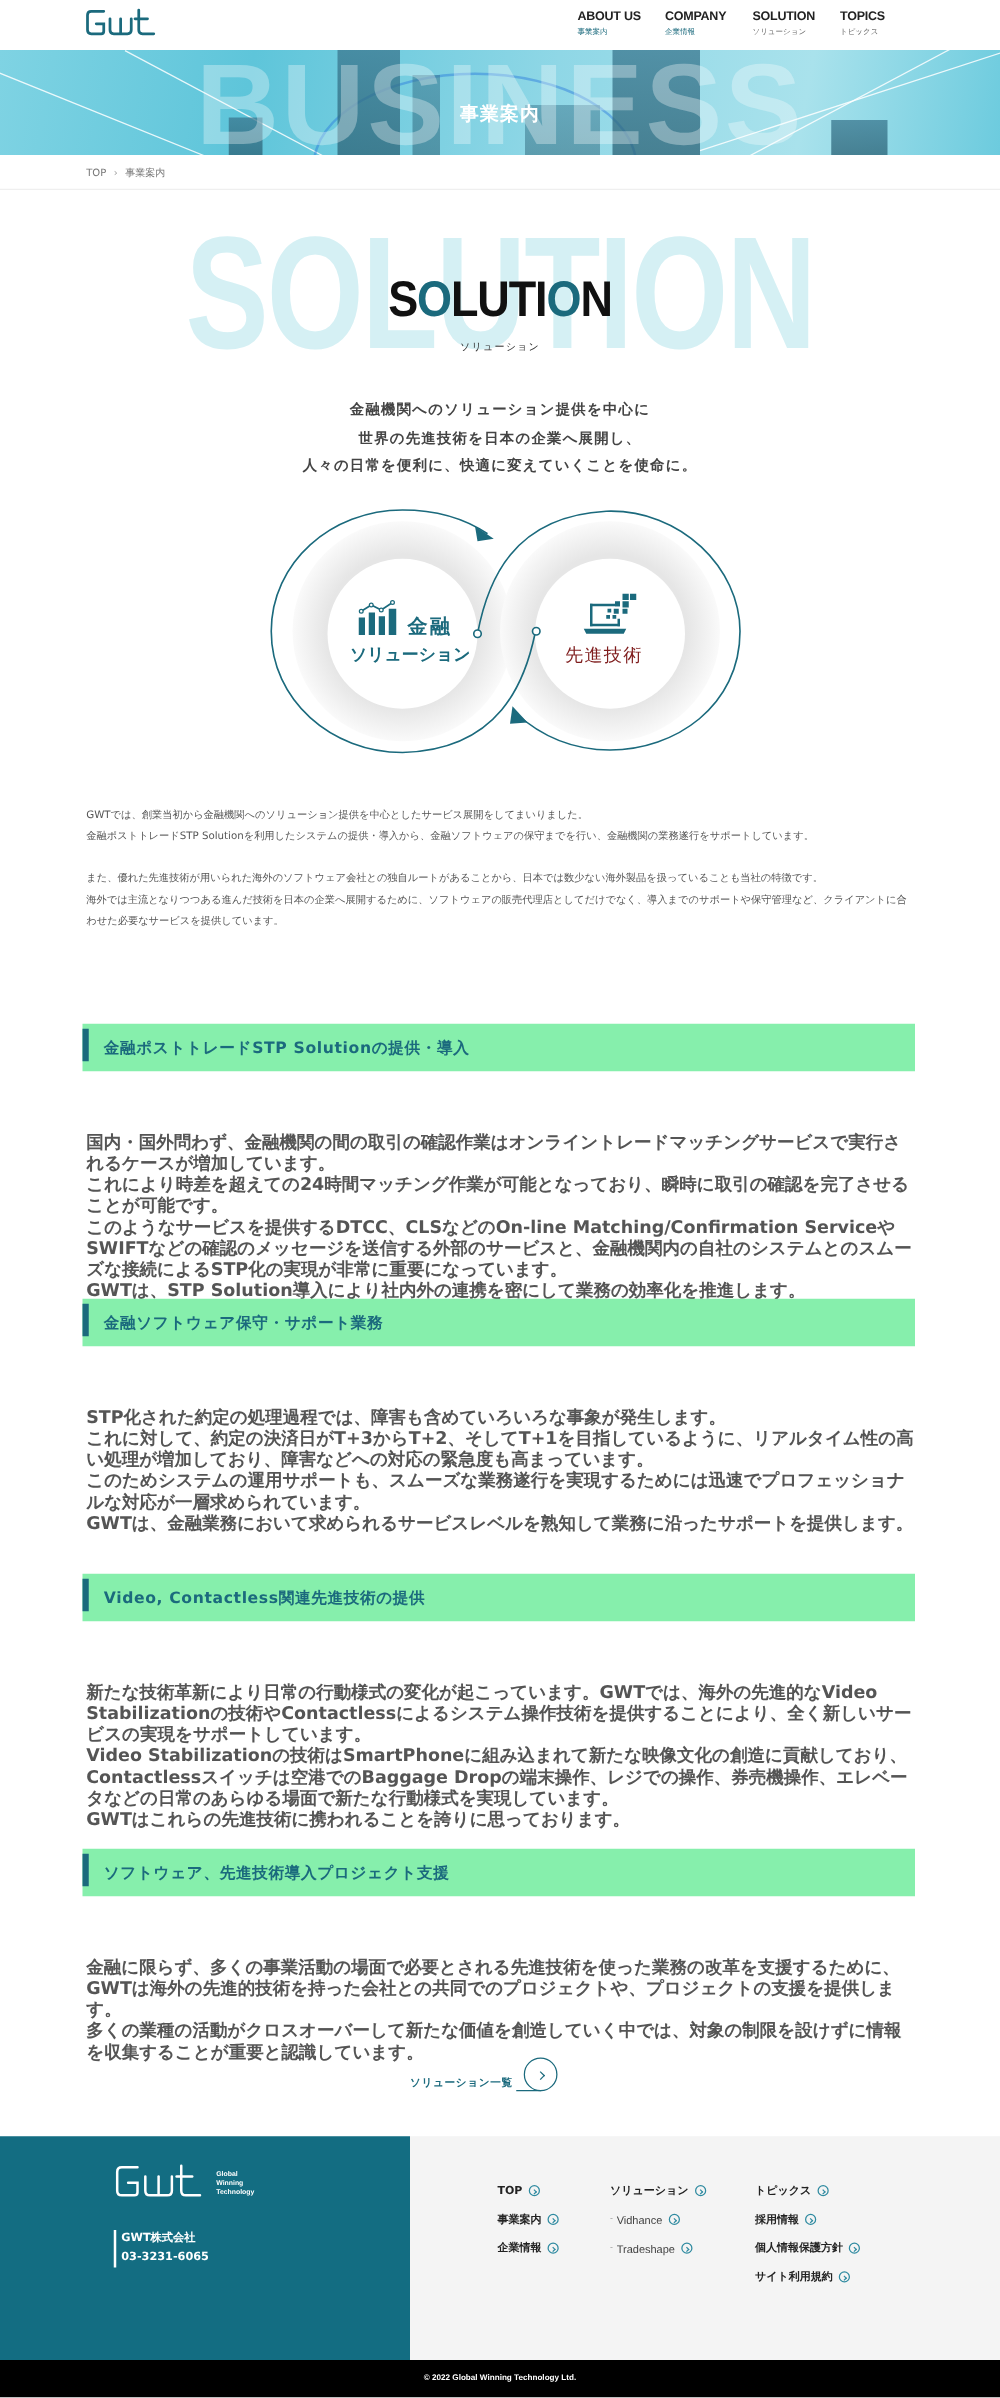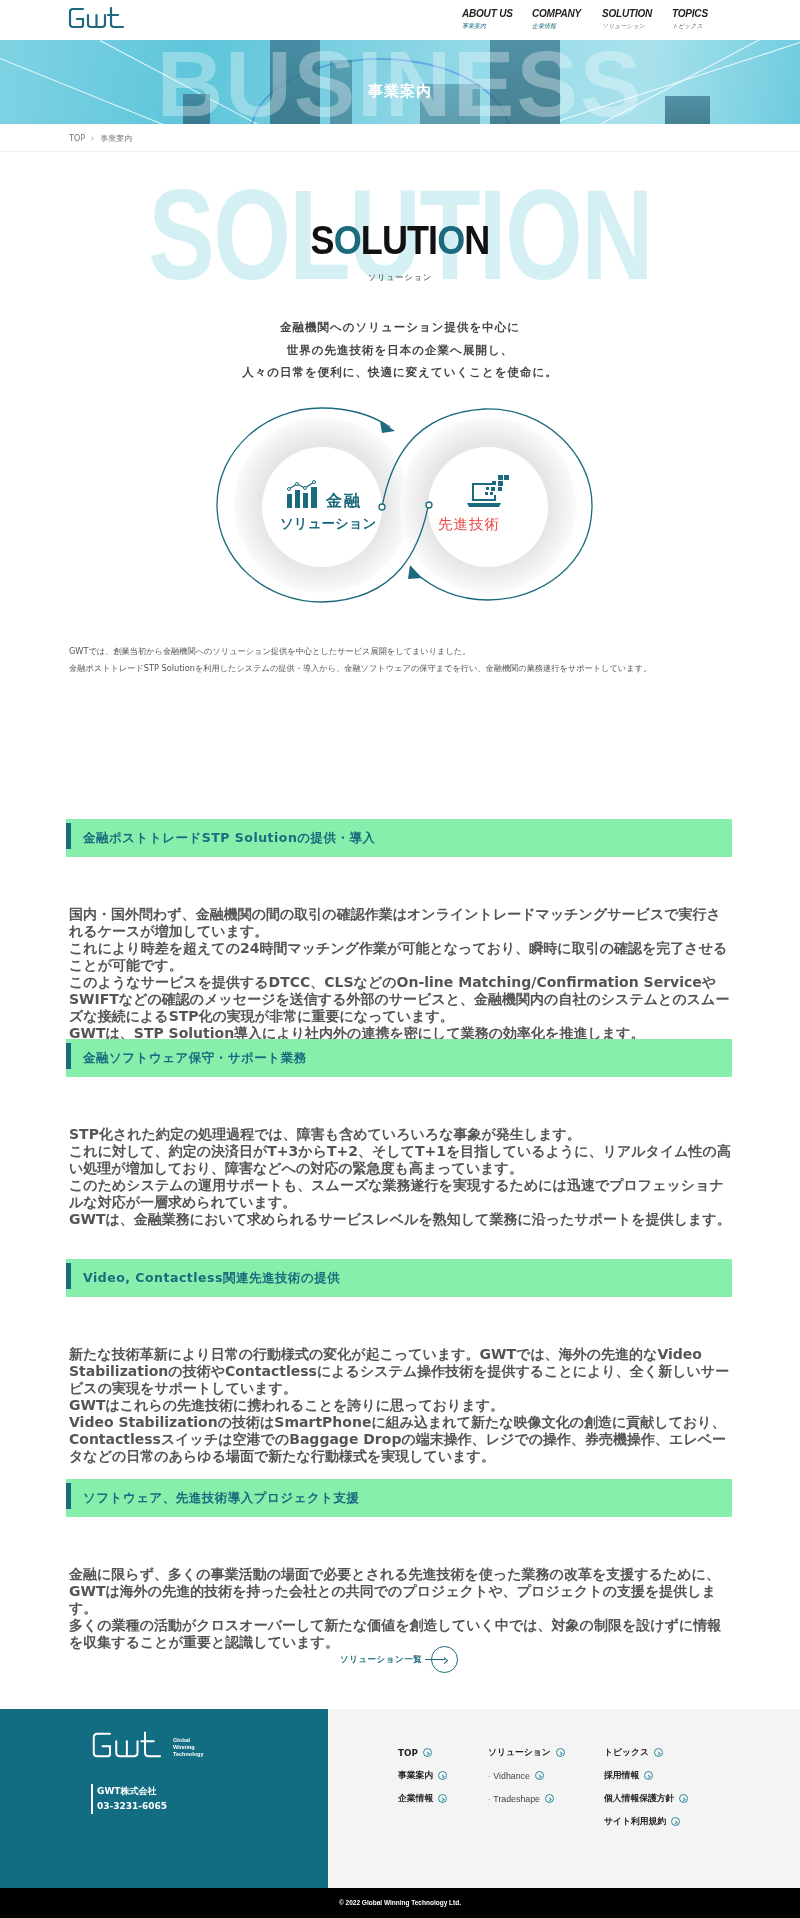--- a/index.html
+++ b/index.html
@@ -1,20 +1,20 @@
 <!DOCTYPE html>
 <html><head>
 <meta charset="utf-8">
 <style>
   * { box-sizing: border-box; margin: 0; padding: 0; }
   html, body { width: 800px; background: #fff; }
   body { font-family: "DejaVu Sans", "Liberation Sans", sans-serif; color: #333; position: relative; height: 1918px; overflow: hidden; }
 
   
-  .header { position: absolute; top: 0; left: 0; width: 800px; height: 40px; background: #fff; font-style: italic; }
+  .header { position: absolute; top: 0; left: 0; width: 800px; height: 40px; background: #fff; }
   .logo { position: absolute; left: 68px; top: 6px; width: 62px; height: 24px; }
   .nav { position: absolute; left: 462px; top: 8px; display: flex; }
   .nav-item { margin-right: 0; display: flex; flex-direction: column; cursor: pointer; }
   .nav-item:nth-child(1) { width: 70px; }
   .nav-item:nth-child(2) { width: 70px; }
   .nav-item:nth-child(3) { width: 70px; }
   .nav-item:nth-child(4) { width: 60px; justify-content: flex-end; }
   .nav-en { font-family: "Liberation Sans", sans-serif; font-size: 10px; font-weight: bold; color: #222; letter-spacing: -0.2px; line-height: 12px; }
   .nav-ja { font-size: 6px; line-height: 9px; margin-top: 1px; }
   .nav-item:nth-child(1) .nav-ja, .nav-item:nth-child(2) .nav-ja { color: #1b6a7d; }
@@ -49,21 +49,21 @@
   .intro { position: absolute; top: 643px; left: 69px; width: 662px; font-size: 8.2px; color: #555; line-height: 17px; }
   .intro p + p { margin-top: 17px; }
 
   .section { position: absolute; left: 66px; width: 666px; }
   .sec-head { height: 38px; background: #86efac; position: relative; display: flex; align-items: center; }
   .sec-head .bar { position: absolute; left: 0; top: 4px; width: 5px; height: 26px; background: #1b6a7d; }
   .sec-head h2 { margin-left: 17px; font-size: 12.5px; color: #1b6a7d; font-weight: bold; letter-spacing: .5px; }
   .sec-body { margin-top: 49px; padding-left: 3px; font-size: 14px; color: #555; line-height: 17px; font-weight: bold; }
 
   
-  .more-btn { position: absolute; top: 1646px; left: 340px; display: flex; align-items: center; cursor: pointer; }
+  .more-btn { position: absolute; top: 1646px; left: 328px; display: flex; align-items: flex-end; cursor: pointer; }
   .more-btn .label { font-size: 8.5px; color: #1b6a7d; font-weight: bold; letter-spacing: .5px; }
   .more-btn .line { width: 20px; height: 1px; background: #1b6a7d; margin-left: 3px; }
   .more-btn .circ { width: 27px; height: 27px; border: 1px solid #1b6a7d; border-radius: 50%; margin-left: -14px; position: relative; }
   .more-btn .circ::after { content: ""; position: absolute; left: 10px; top: 11px; width: 4px; height: 4px; border-top: 1px solid #1b6a7d; border-right: 1px solid #1b6a7d; transform: rotate(45deg); }
 
   
   .footer-left { position: absolute; top: 1709px; left: 0; width: 328px; height: 179px; background: #136d82; }
   .footer-right { position: absolute; top: 1709px; left: 328px; width: 472px; height: 179px; background: #f4f4f4; }
   .f-logo { position: absolute; left: 90px; top: 1730px; }
   .f-logo-sub { position: absolute; left: 173px; top: 1737px; font-family: "Liberation Sans", sans-serif; font-size: 5.5px; font-weight: bold; color: #fff; line-height: 7px; }
@@ -194,28 +194,32 @@
         <rect x="40" y="2" width="5" height="5"></rect>
         <rect x="34" y="8" width="5" height="5"></rect>
       <rect x="28" y="8" width="4" height="4"></rect>
         <rect x="22" y="14" width="3" height="3"></rect>
         <rect x="27" y="14" width="4" height="4"></rect>
         <rect x="34" y="14" width="4" height="4"></rect>
       <rect x="21" y="19" width="3" height="3"></rect>
         <rect x="26" y="19" width="3" height="3"></rect>
     </g>
   </svg>
-  <span style="position:absolute;left:228px;top:120px;font-size:14.5px;color:#ef4444;letter-spacing:1px;">先進技術</span>
+  <span style="position:absolute;left:242px;top:120px;font-size:14.5px;color:#7f1d1d;letter-spacing:1px;">先進技術</span>
 </div>
 
 <div class="intro">
   <p>
     <span>GWTでは、創業当初から金融機関へのソリューション提供を中心としたサービス展開をしてまいりました。</span><br>
     <span>金融ポストトレードSTP Solutionを利用したシステムの提供・導入から、金融ソフトウェアの保守までを行い、金融機関の業務遂行をサポートしています。</span>
   </p>
+  <p>
+    <span>また、優れた先進技術が用いられた海外のソフトウェア会社との独自ルートがあることから、日本では数少ない海外製品を扱っていることも当社の特徴です。</span><br>
+    <span>海外では主流となりつつある進んだ技術を日本の企業へ展開するために、ソフトウェアの販売代理店としてだけでなく、導入までのサポートや保守管理など、クライアントに合わせた必要なサービスを提供しています。</span>
+  </p>
 </div>
 
 <section class="section" style="top:819px;">
   <div class="sec-head">
     <span class="bar"></span>
     <h2>金融ポストトレードSTP Solutionの提供・導入</h2>
   </div>
   <div class="sec-body">
     <div>国内・国外問わず、金融機関の間の取引の確認作業はオンライントレードマッチングサービスで実行されるケースが増加しています。</div>
     <div>これにより時差を超えての24時間マッチング作業が可能となっており、瞬時に取引の確認を完了させることが可能です。</div>
@@ -237,22 +241,22 @@
   </div>
 </section>
 
 <section class="section" style="top:1259px;">
   <div class="sec-head">
     <span class="bar"></span>
     <h2>Video, Contactless関連先進技術の提供</h2>
   </div>
   <div class="sec-body">
     <div>新たな技術革新により日常の行動様式の変化が起こっています。GWTでは、海外の先進的なVideo Stabilizationの技術やContactlessによるシステム操作技術を提供することにより、全く新しいサービスの実現をサポートしています。</div>
+    <div>Video Stabilizationの技術はSmartPhoneに組み込まれて新たな映像文化の創造に貢献しており、Contactlessスイッチは空港でのBaggage Dropの端末操作、レジでの操作、券売機操作、エレベータなどの日常のあらゆる場面で新たな行動様式を実現しています。</div>
     <div>GWTはこれらの先進技術に携われることを誇りに思っております。</div>
-    <div>Video Stabilizationの技術はSmartPhoneに組み込まれて新たな映像文化の創造に貢献しており、Contactlessスイッチは空港でのBaggage Dropの端末操作、レジでの操作、券売機操作、エレベータなどの日常のあらゆる場面で新たな行動様式を実現しています。</div>
   </div>
 </section>
 
 <section class="section" style="top:1479px;">
   <div class="sec-head">
     <span class="bar"></span>
     <h2>ソフトウェア、先進技術導入プロジェクト支援</h2>
   </div>
   <div class="sec-body">
     <div>金融に限らず、多くの事業活動の場面で必要とされる先進技術を使った業務の改革を支援するために、GWTは海外の先進的技術を持った会社との共同でのプロジェクトや、プロジェクトの支援を提供します。</div>

